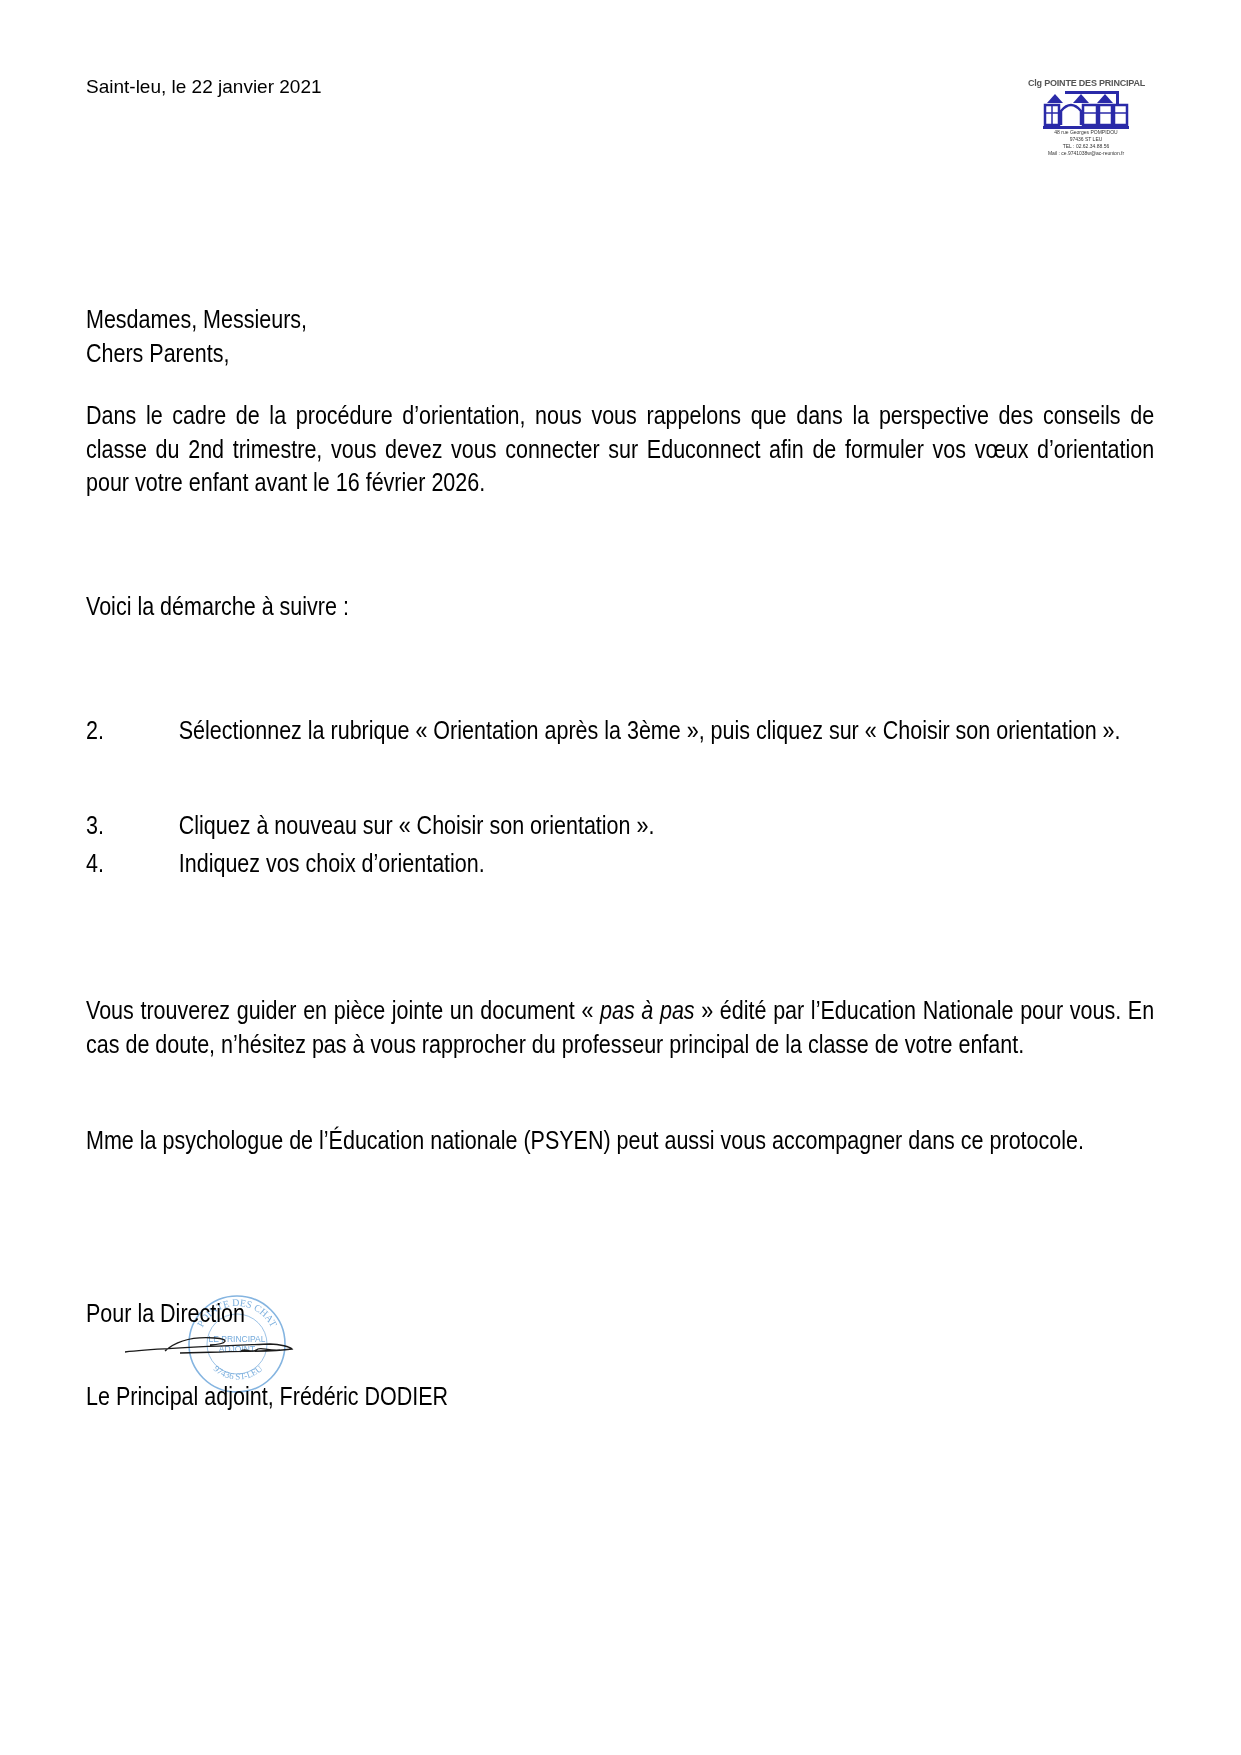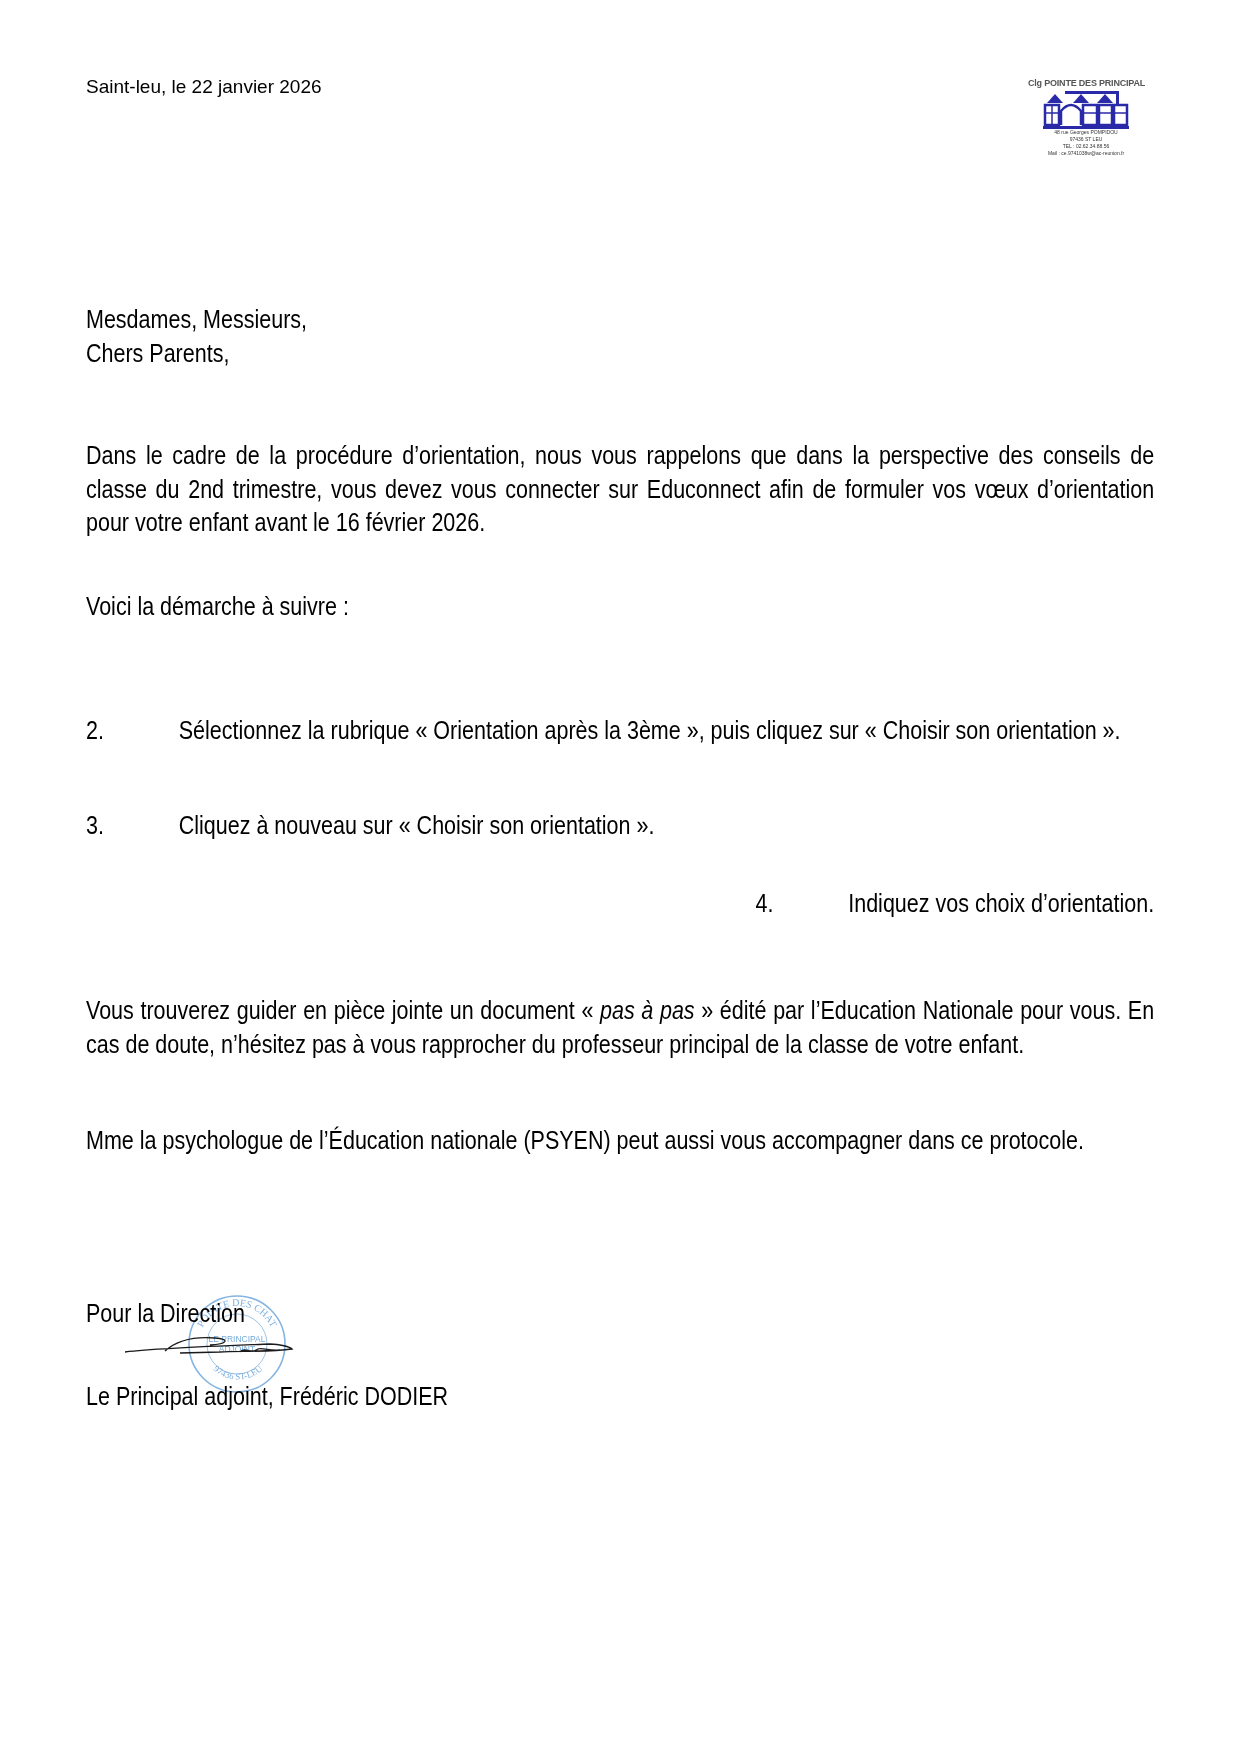--- a/index.html
+++ b/index.html
@@ -11,41 +11,41 @@
   .logo-title { font-size: 9px; font-weight: bold; color: #555; white-space: nowrap; letter-spacing: -0.2px; }
   .logo svg { display: block; margin: 1px auto 0 auto; }
   .logo-line { font-size: 5px; color: #333; line-height: 7px; white-space: nowrap; }
 
   .body-text { position: absolute; left: 86px; width: 1068px; font-size: 25px; line-height: 33.5px;
                transform-origin: left top; }
   .cond { display: inline-block; transform: scaleX(0.86); transform-origin: left top; width: 116.3%; }
   .just { text-align: justify; }
   .greet1 { top: 303px; }
   .greet2 { top: 337px; }
-  .para1 { top: 399px; margin-top: 40px; }
+  .para1 { top: 399px; }
   .intro { top: 590px; }
   .step { position: absolute; left: 86px; width: 1068px; font-size: 25px; line-height: 33.5px; }
   .step1 { top: 652px; }
   .step2 { top: 714px; }
   .step3 { top: 809px; }
-  .step4 { top: 887px; text-align: right; }
+  .step4 { top: 847px; }
   .para2 { top: 994px; }
   .para3 { top: 1124px; }
   .sign1 { top: 1297px; }
   .sign2 { top: 1380px; }
   .stamp { position: absolute; left: 185px; top: 1292px; width: 105px; height: 105px; }
   .signature { position: absolute; left: 120px; top: 1330px; width: 180px; height: 40px; }
   .sig-text { position: absolute; left: 86px; font-size: 25px; line-height: 33px; }
 </style>
 </head>
 <body>
 
 <div class="page">
 
-  <div class="date">Saint-leu, le 22 janvier 2026</div>
+  <div class="date">Saint-leu, le 22 janvier 2021</div>
 
   <div class="logo">
     <div class="logo-title">Clg POINTE DES PRINCIPAL</div>
     <svg width="90" height="40" viewBox="0 0 90 40">
       <g fill="#2a2aa8">
 
         <rect x="24" y="2" width="54" height="3"></rect>
         <rect x="75" y="2" width="3" height="14"></rect>
 
         <polygon points="6,14 14,5 22,14"></polygon>

